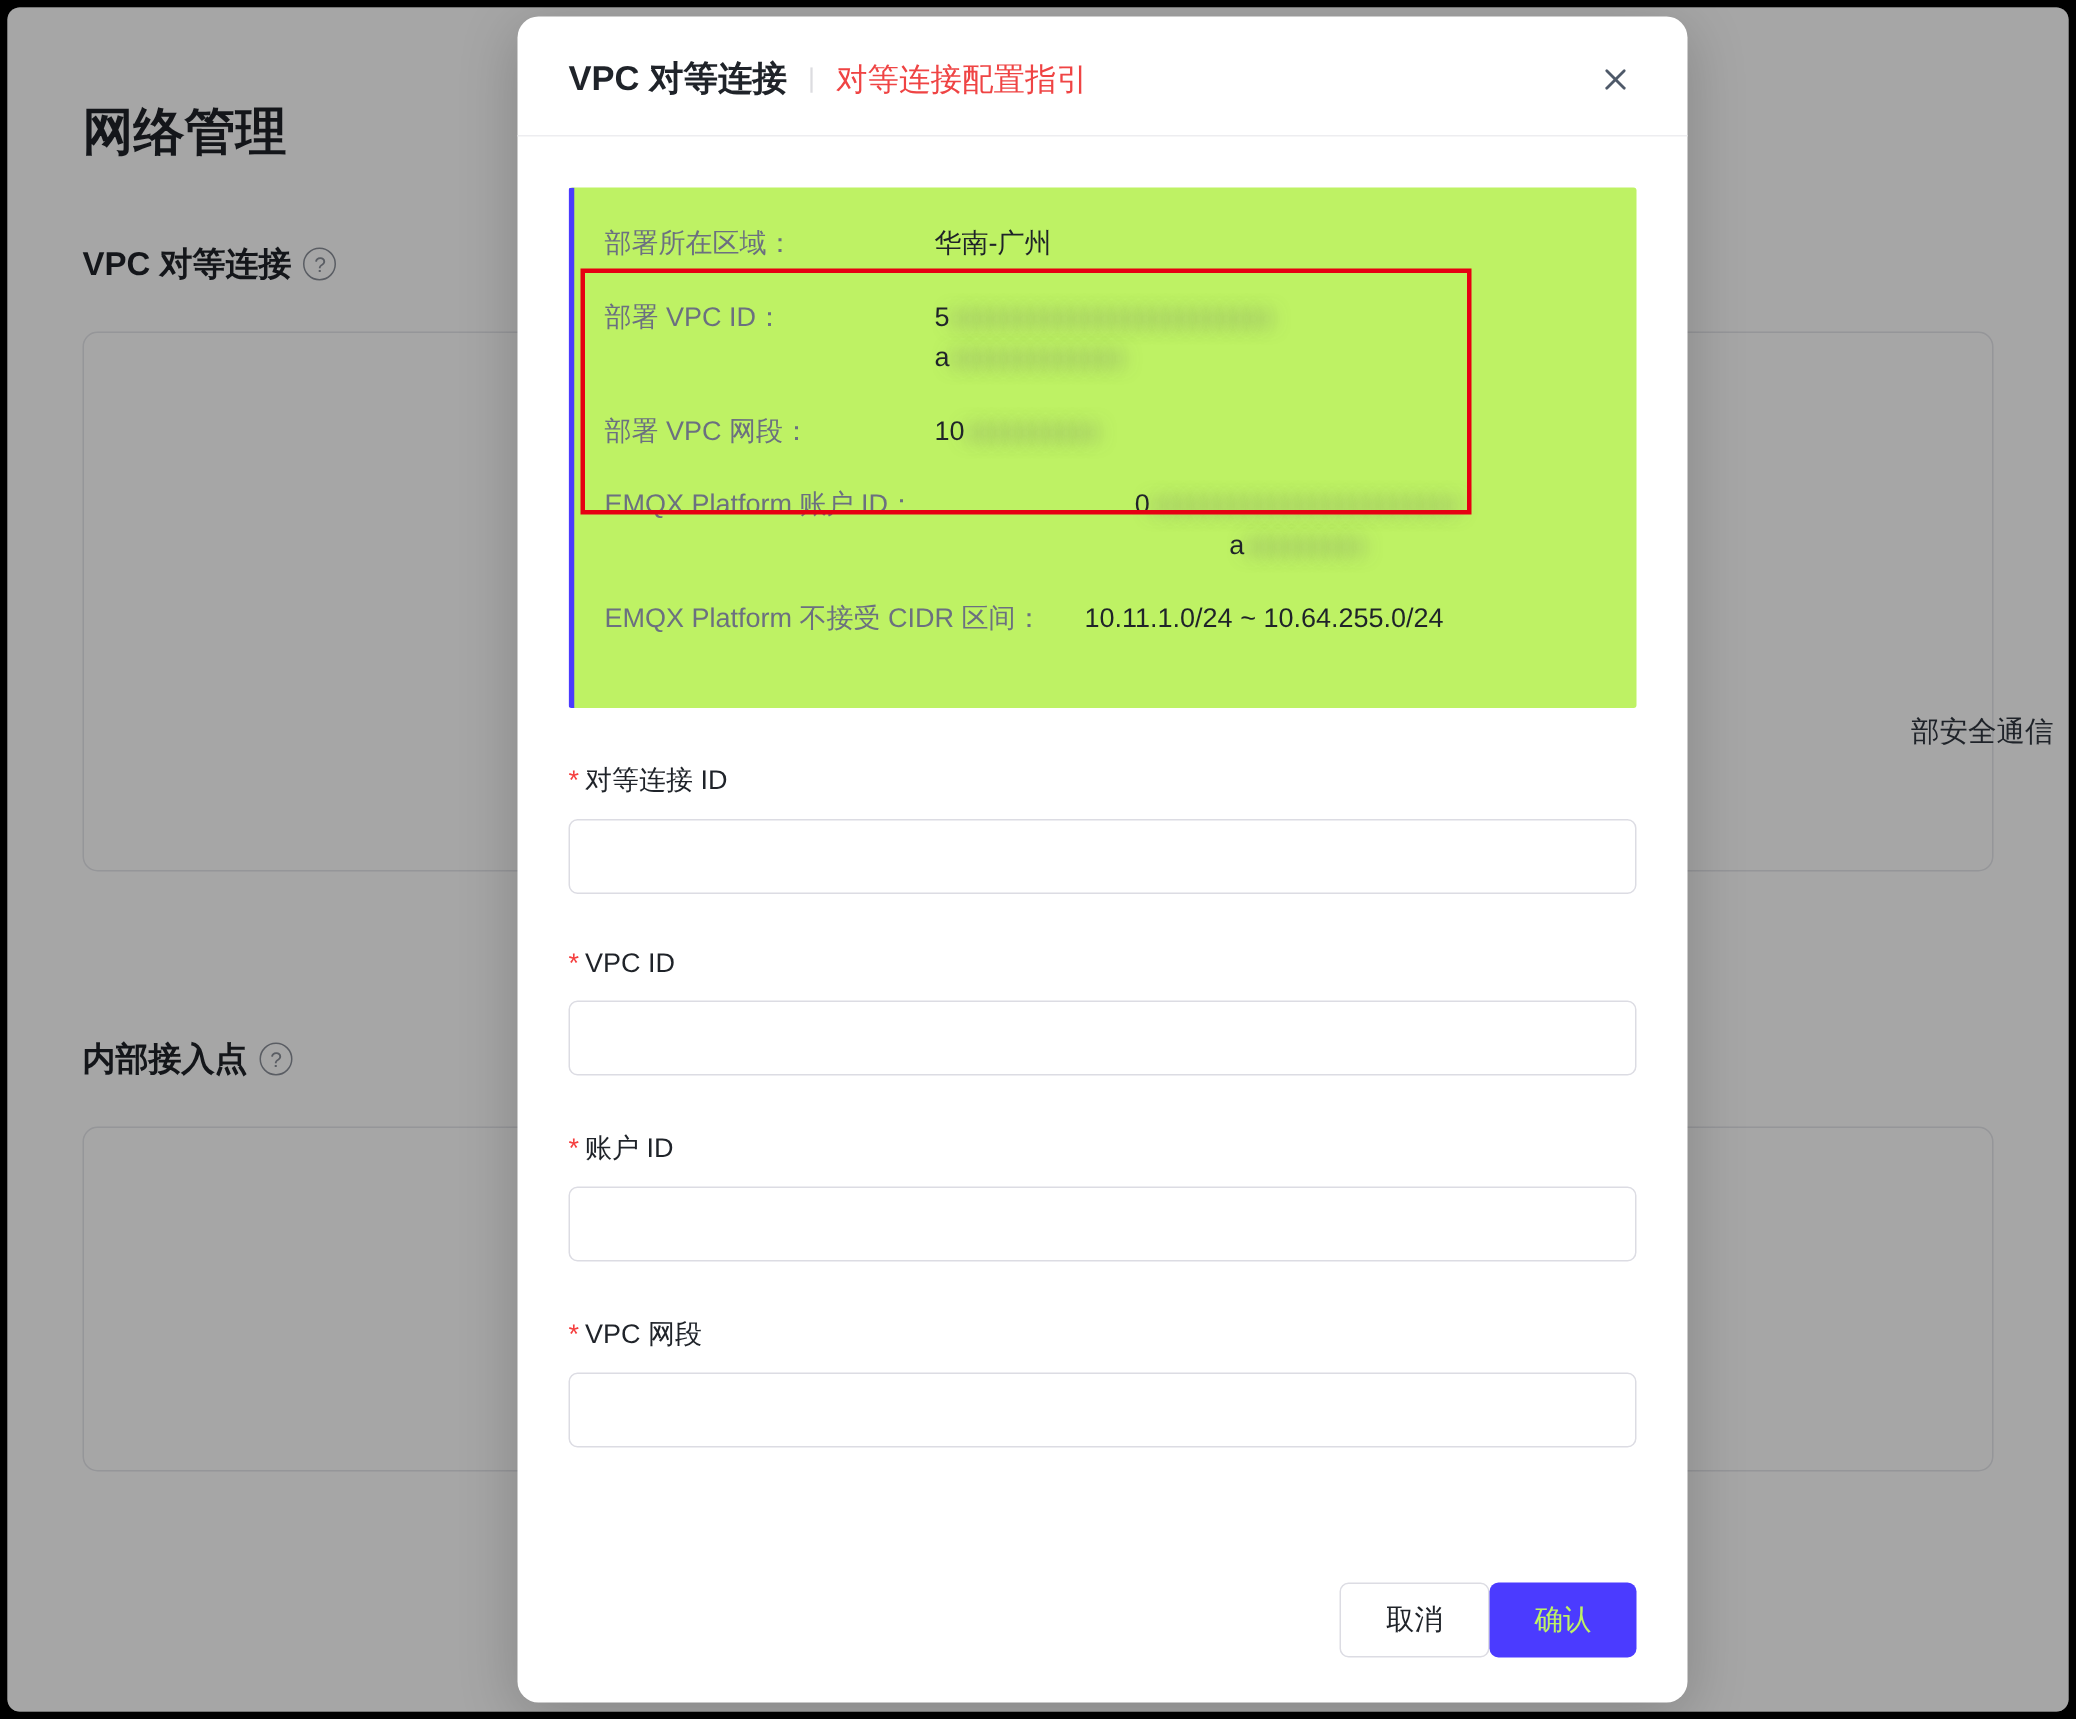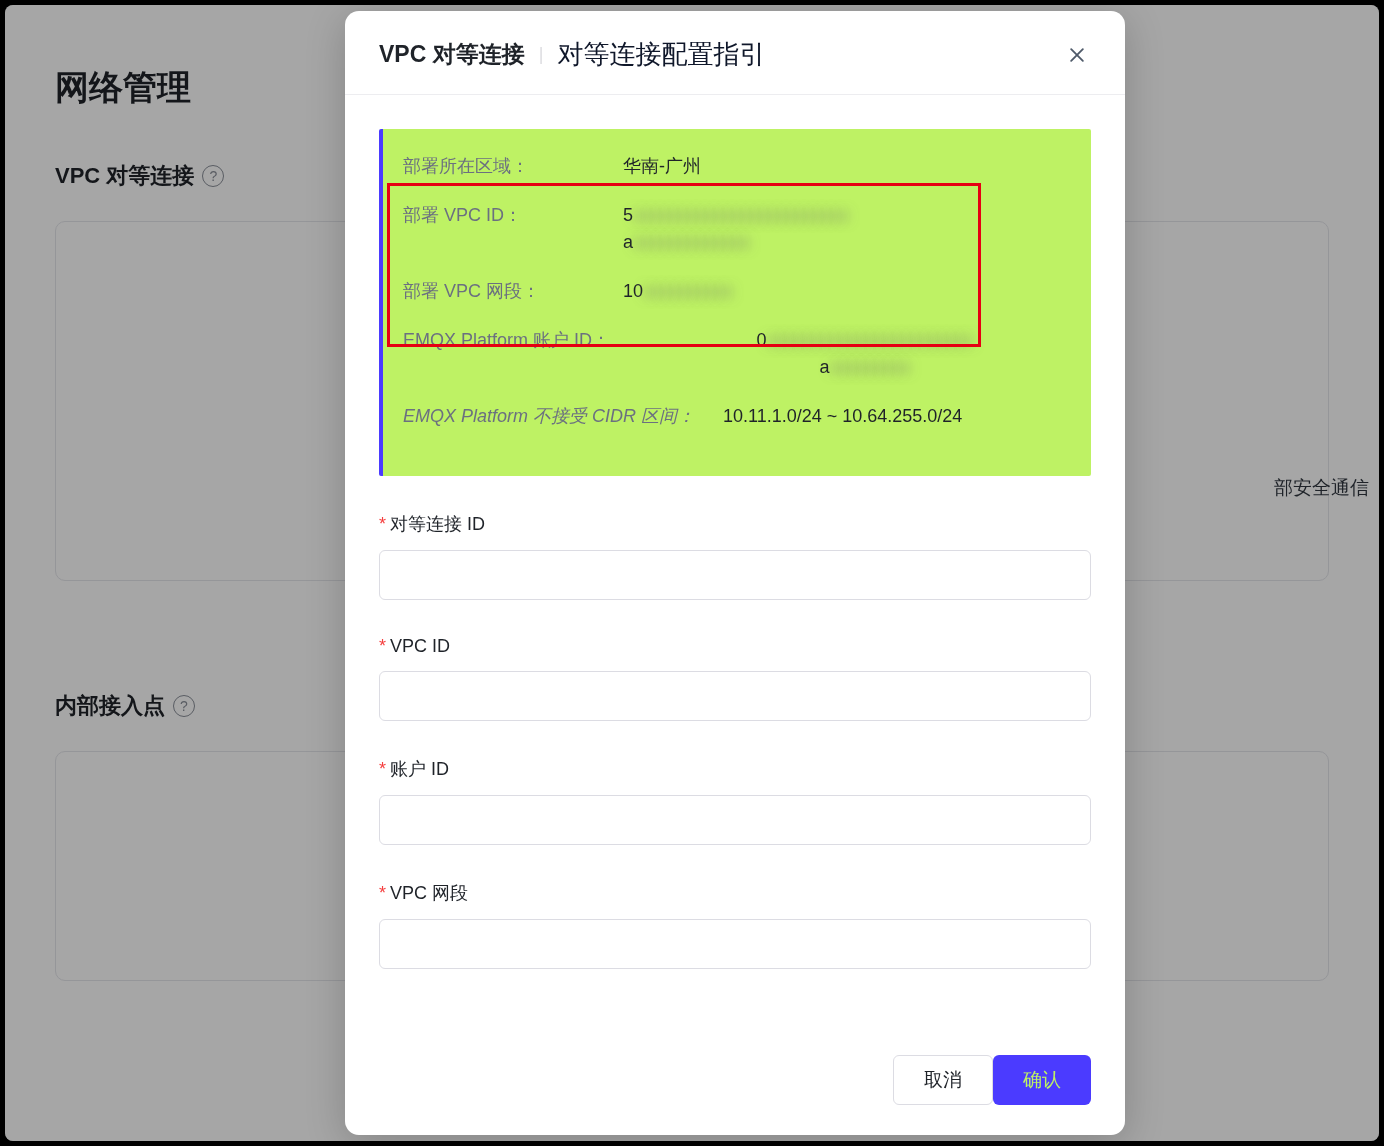--- a/index.html
+++ b/index.html
@@ -107,22 +107,22 @@
       font-size: 23px;
       font-weight: 700;
       color: #1f2329;
     }
     .divider-v {
       margin: 0 14px;
       color: #dcdce0;
       font-size: 18px;
     }
     .modal-link {
-      font-size: 26px;
-      color: #0f172a;
+      font-size: 21px;
+      color: #ef4444;
       text-decoration: none;
       cursor: pointer;
     }
     .close-btn {
       margin-left: auto;
       cursor: pointer;
       color: #4e5969;
       padding: 4px;
       display: flex;
     }
@@ -283,21 +283,21 @@
           </div>
         </div>
         <div class="info-row">
           <div class="info-label">EMQX Platform 账户 ID：</div>
           <div class="info-value" style="padding-left:40px;text-align:center;">
             <span>0</span><span class="blur">xxxxxxxxxxxxxxxxxxxxxxx</span><br>
             <span>a</span><span class="blur">xxxxxxxxx</span>
           </div>
         </div>
         <div class="info-row">
-          <div class="info-label" style="width:320px;min-width:320px;font-style:italic;">EMQX Platform 不接受 CIDR 区间：</div>
+          <div class="info-label" style="width:320px;min-width:320px;">EMQX Platform 不接受 CIDR 区间：</div>
           <div class="info-value">10.11.1.0/24 ~ 10.64.255.0/24</div>
         </div>
 
         <div class="highlight-box" style="top:54px; left:4px; width:594px; height:164px;"></div>
       </div>
 
       <div class="form-group">
         <label class="form-label"><span class="required">*</span><span>对等连接 ID</span></label>
         <input class="form-input" type="text" style="">
       </div>

